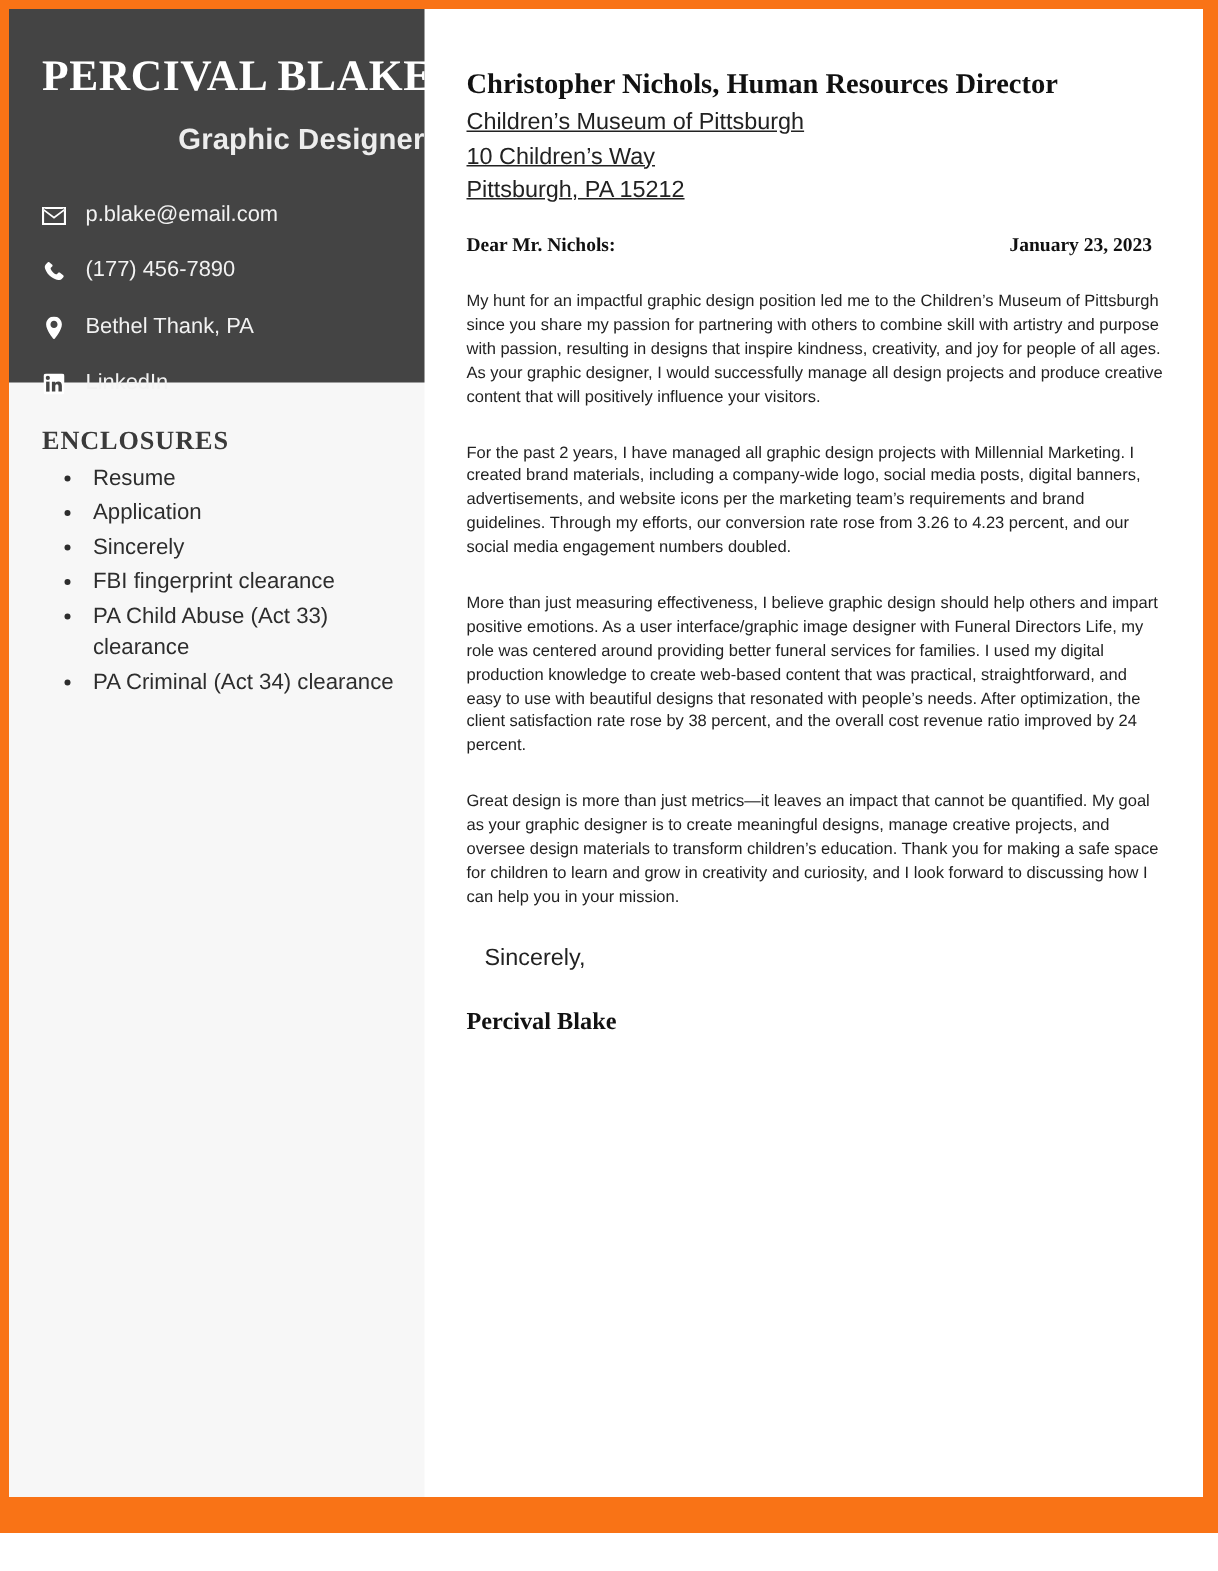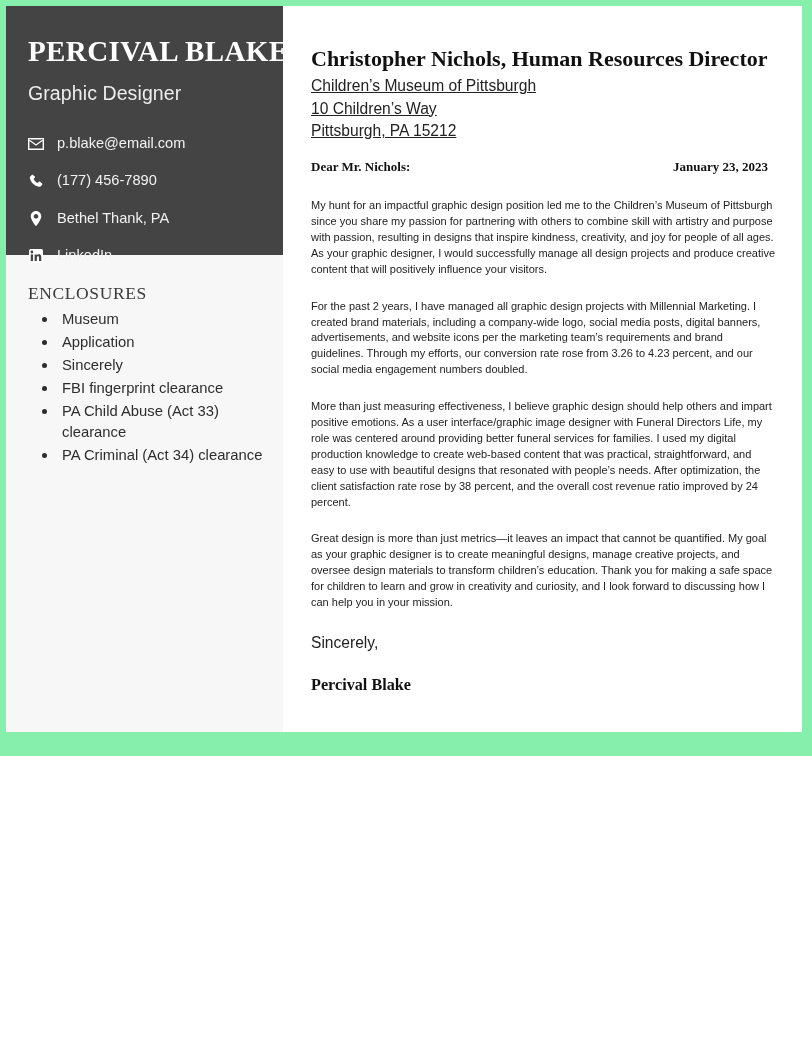--- a/index.html
+++ b/index.html
@@ -12,22 +12,22 @@
     width: 812px;
     height: 1047px;
     font-family: "Liberation Sans", sans-serif;
     overflow: hidden;
   }
 
   
   #page-frame {
     position: relative;
     width: 812px;
-    height: 756px;
-    background: #86efac;
+    height: 1022px;
+    background: #f97316;
     padding: 6px 10px 24px 6px;
   }
   #page {
     position: relative;
     width: 100%;
     height: 100%;
     background: #ffffff;
     display: flex;
     overflow: hidden;
   }
@@ -50,24 +50,25 @@
     font-weight: bold;
     font-size: 29px;
     letter-spacing: 0.4px;
     line-height: 1.1;
     margin: 0 0 14px 0;
     color: #ffffff;
     white-space: nowrap;
   }
   #job-title {
     font-size: 19.5px;
-    font-weight: 400;
+    font-weight: 700;
     color: #ededed;
     margin: 0 0 30px 0;
     letter-spacing: 0.1px;
+    text-align: right;
   }
   .contact-list {
     list-style: none;
     margin: 0;
     padding: 0;
   }
   .contact-item {
     display: flex;
     align-items: center;
     margin-bottom: 7px;
@@ -90,21 +91,21 @@
   .contact-text.link {
     text-underline-offset: 2px;
   }
 
   
   #enclosures {
     padding: 28px 18px 0 22px;
   }
   #enclosures-heading {
     font-family: "Liberation Serif", serif;
-    font-weight: normal;
+    font-weight: bold;
     font-size: 17.5px;
     letter-spacing: 0.6px;
     color: #3a3a3a;
     margin: 0 0 4px 0;
   }
   #enclosures-list {
     margin: 0;
     padding-left: 30px;
     list-style: disc;
   }
@@ -122,21 +123,21 @@
     flex: 1 1 auto;
     padding: 38px 26px 0 28px;
     color: #1c1c1c;
   }
   #recipient-block {
     margin-bottom: 17px;
   }
   #recipient-name {
     font-family: "Liberation Serif", serif;
     font-weight: bold;
-    font-size: 22px;
+    font-size: 19px;
     line-height: 1.38;
     margin: 0 0 1px 0;
     color: #111111;
   }
   .recipient-line {
     font-size: 15.6px;
     line-height: 1.43;
     margin: 0;
     color: #222222;
     text-decoration: underline;
@@ -156,21 +157,21 @@
   }
   .body-paragraph {
     font-size: 11px;
     line-height: 1.445;
     margin: 0 0 21px 0;
     color: #222222;
   }
   #closing {
     font-size: 15.6px;
     line-height: 1.445;
-    margin: 0 0 22px 0;
+    margin: 0 0 22px 12px;
     color: #222222;
   }
   #signature {
     font-family: "Liberation Serif", serif;
     font-weight: bold;
     font-size: 16.2px;
     color: #111111;
     margin: 0;
   }
 </style>
@@ -228,21 +229,21 @@
             </span>
             <span class="contact-text link">LinkedIn</span>
           </li>
 
         </ul>
       </div>
 
       <div id="enclosures">
         <h2 id="enclosures-heading">ENCLOSURES</h2>
         <ul id="enclosures-list">
-          <li>Museum</li>
+          <li>Resume</li>
           <li>Application</li>
           <li>Sincerely</li>
           <li>FBI fingerprint clearance</li>
           <li>PA Child Abuse (Act 33) clearance</li>
           <li>PA Criminal (Act 34) clearance</li>
         </ul>
       </div>
 
     </aside>
 

